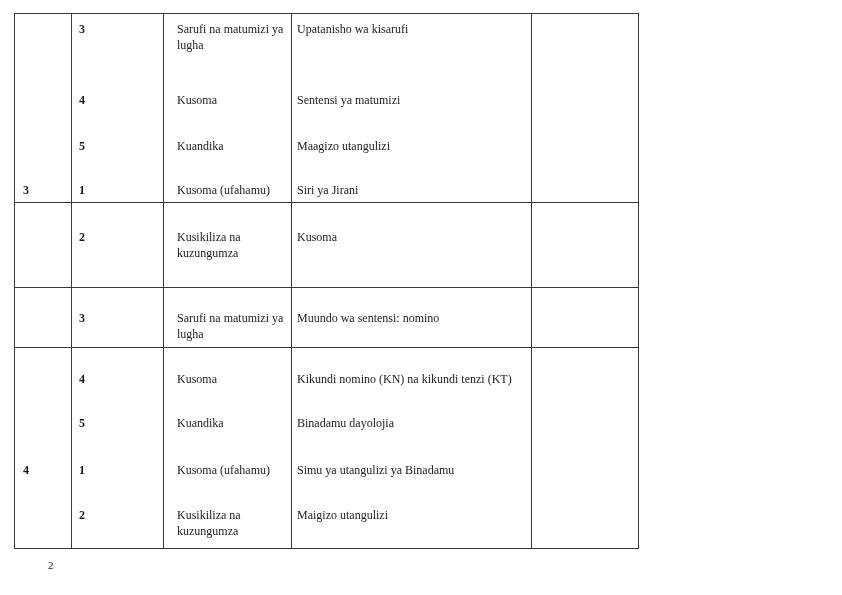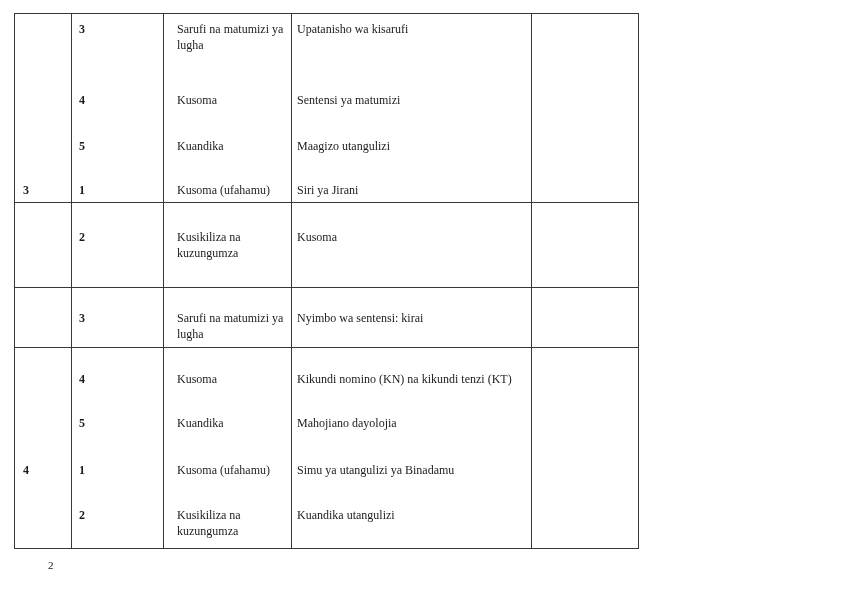--- a/index.html
+++ b/index.html
@@ -138,21 +138,21 @@
       <div class="cell col-week"></div>
       <div class="cell col-lesson"></div>
       <div class="cell col-topic"></div>
       <div class="cell col-content"></div>
       <div class="cell col-extra"></div>
 
       <div class="entry e0">
         <span class="e-lesson">3</span>
         <span class="e-topic">Sarufi na matumizi ya lugha</span>
         <span class="e-content">
-          <span class="c-line">Nyimbo wa sentensi: kirai</span>
+          <span class="c-line">Muundo wa sentensi: nomino</span>
         </span>
       </div>
     </div>
 
     <div class="band b3">
       <div class="cell col-week"></div>
       <div class="cell col-lesson"></div>
       <div class="cell col-topic"></div>
       <div class="cell col-content"></div>
       <div class="cell col-extra"></div>
@@ -161,36 +161,36 @@
         <span class="e-lesson">4</span>
         <span class="e-topic">Kusoma</span>
         <span class="e-content">
           <span class="c-line">Kikundi nomino (KN) na kikundi tenzi (KT)</span>
         </span>
       </div>
       <div class="entry e1">
         <span class="e-lesson">5</span>
         <span class="e-topic">Kuandika</span>
         <span class="e-content">
-          <span class="c-line">Mahojiano dayolojia</span>
+          <span class="c-line">Binadamu dayolojia</span>
         </span>
       </div>
       <div class="entry e2">
         <span class="e-week">4</span>
         <span class="e-lesson">1</span>
         <span class="e-topic">Kusoma (ufahamu)</span>
         <span class="e-content">
           <span class="c-line">Simu ya utangulizi ya Binadamu</span>
         </span>
       </div>
       <div class="entry e3">
         <span class="e-lesson">2</span>
         <span class="e-topic">Kusikiliza na kuzungumza</span>
         <span class="e-content">
-          <span class="c-line">Kuandika utangulizi</span>
+          <span class="c-line">Maigizo utangulizi</span>
         </span>
       </div>
     </div>
 
   </div>
 
   <div class="page-number">2</div>
 
 </div>
 

